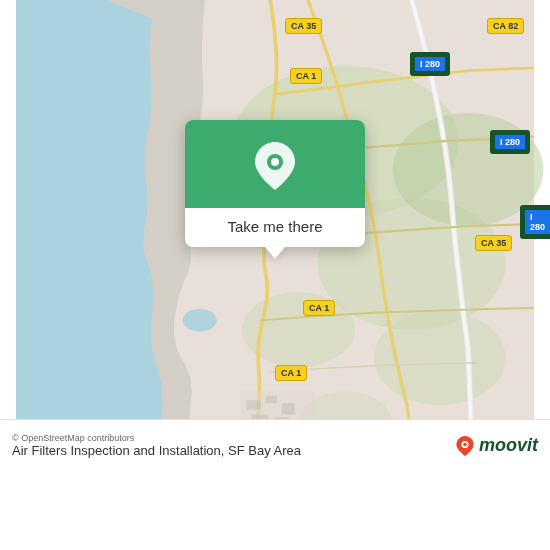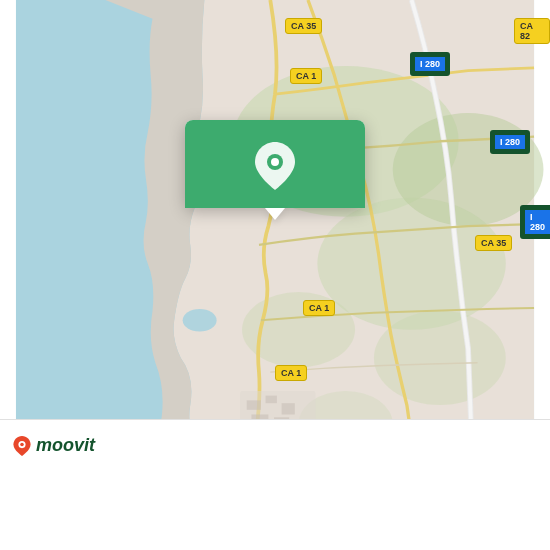--- a/index.html
+++ b/index.html
@@ -213,43 +213,48 @@
     <rect x="282" y="428" width="14" height="12" fill="#c8c0b8" opacity="0.6"></rect>
     <rect x="250" y="440" width="18" height="10" fill="#c8c0b8" opacity="0.6"></rect>
     <rect x="274" y="443" width="16" height="9" fill="#c8c0b8" opacity="0.6"></rect>
 
     <text x="268" y="480" font-size="11" fill="#555" font-family="Arial" text-anchor="middle">Pacifica</text>
 
   </svg>
 
   <div id="road-badges-container">
       <div class="road-badge road-badge-yellow" style="top: 18px; left: 285px;">CA 35</div>
-      <div class="road-badge road-badge-yellow" style="top: 18px; left: 514px;">CA 82</div>
+      <div class="road-badge road-badge-yellow" style="top: 18px; left: 487px;">CA 82</div>
       <div class="road-badge road-badge-yellow" style="top: 68px; left: 290px;">CA 1</div>
       <div class="road-badge road-badge-blue" style="top: 52px; left: 410px;">I 280</div>
       <div class="road-badge road-badge-blue" style="top: 130px; left: 490px;">I 280</div>
       <div class="road-badge road-badge-blue" style="top: 205px; left: 520px;">I 280</div>
       <div class="road-badge road-badge-yellow" style="top: 235px; left: 475px;">CA 35</div>
       <div class="road-badge road-badge-yellow" style="top: 300px; left: 303px;">CA 1</div>
       <div class="road-badge road-badge-yellow" style="top: 365px; left: 275px;">CA 1</div>
       <div class="road-badge road-badge-yellow" style="top: 425px; left: 530px;">CA 35</div>
     </div>
 
   <div id="popup-card">
     <div id="popup-green">
 
       <svg class="pin-icon" viewBox="0 0 40 48" xmlns="http://www.w3.org/2000/svg">
         <path d="M20 0 C9 0 0 9 0 20 C0 33 20 48 20 48 C20 48 40 33 40 20 C40 9 31 0 20 0Z" fill="white" opacity="0.9"></path>
         <circle cx="20" cy="20" r="8" fill="#3dab6e"></circle>
         <circle cx="20" cy="20" r="4" fill="white"></circle>
       </svg>
     </div>
+    <div id="popup-label">Take me there</div>
   </div>
 
   <div id="bottom-bar">
+    <div id="bottom-bar-left">
+      <span id="attribution">© OpenStreetMap contributors</span>
+      <span id="location-name">Air Filters Inspection and Installation, SF Bay Area</span>
+    </div>
     <div id="moovit-logo">
 
       <svg class="moovit-pin" viewBox="0 0 24 28" xmlns="http://www.w3.org/2000/svg">
         <path d="M12 0 C5.4 0 0 5.4 0 12 C0 20 12 28 12 28 C12 28 24 20 24 12 C24 5.4 18.6 0 12 0Z" fill="#e8472a"></path>
         <circle cx="12" cy="12" r="5" fill="white"></circle>
         <circle cx="12" cy="12" r="2.5" fill="#e8472a"></circle>
       </svg>
       <span class="moovit-text">moovit</span>
     </div>
   </div>

